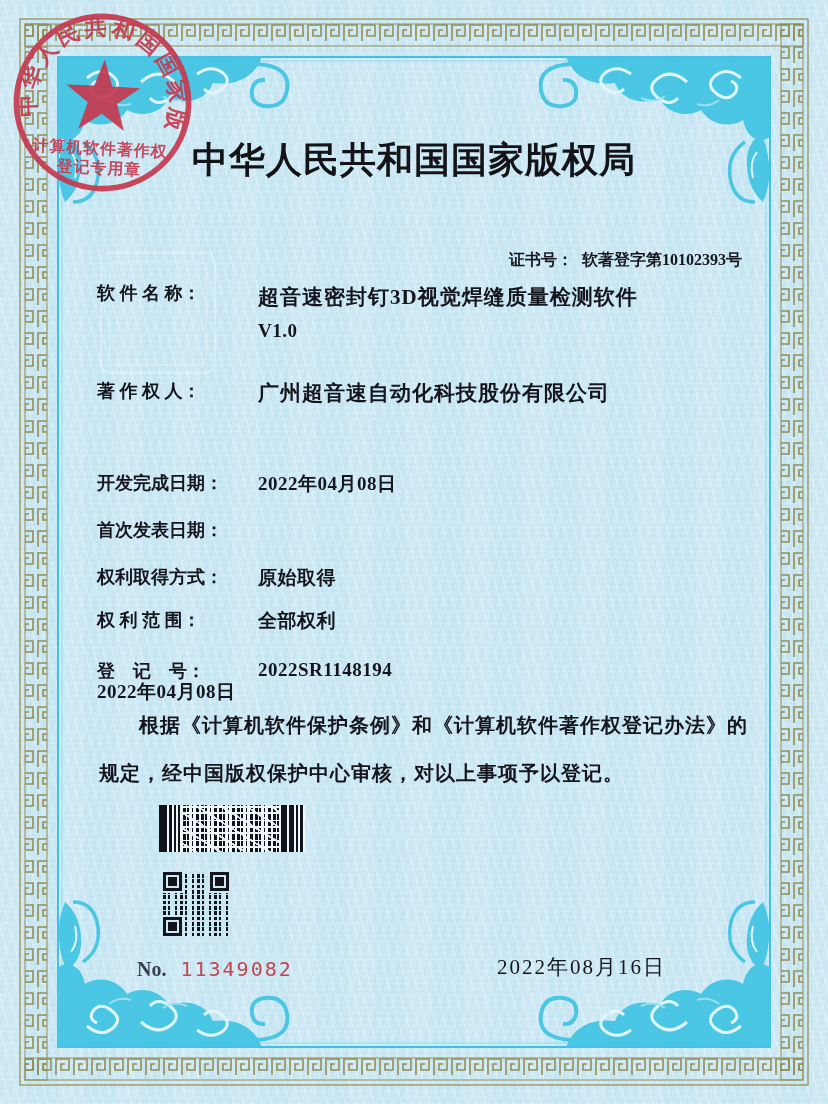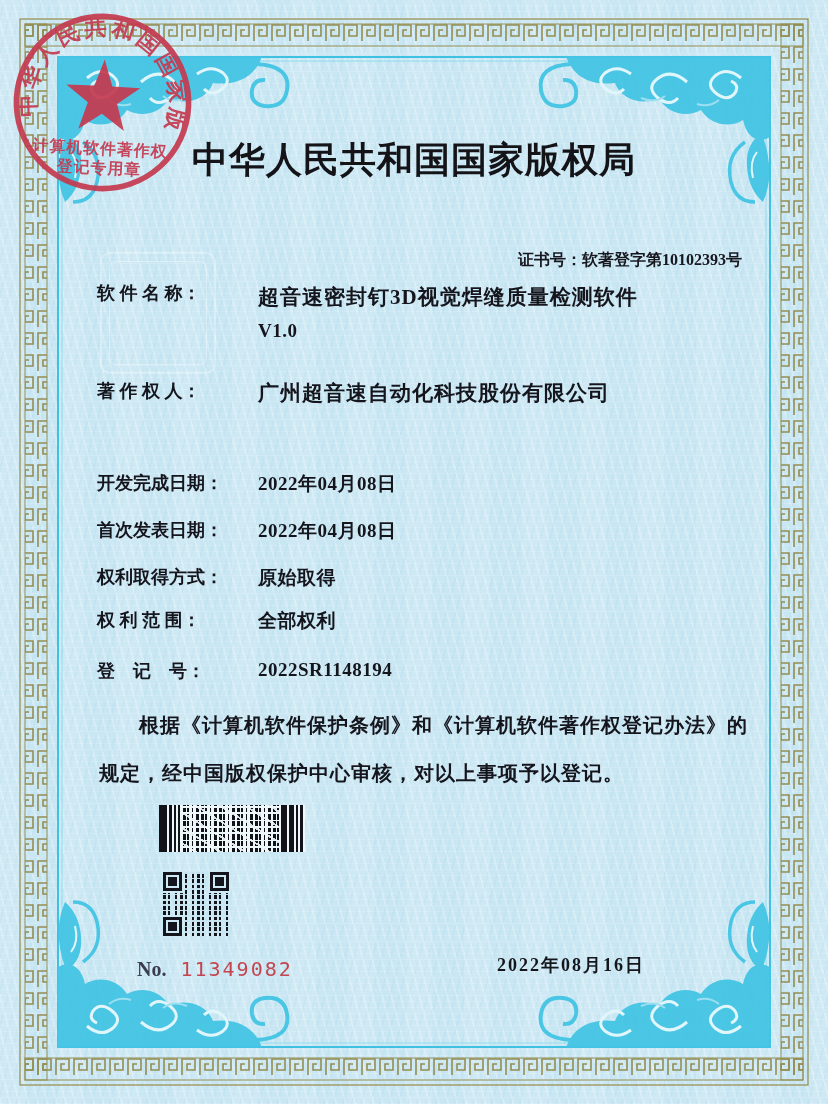--- a/index.html
+++ b/index.html
@@ -22,30 +22,30 @@
   .orn.bl{left:57px;bottom:56px;transform:scaleY(-1);}
   .orn.br{right:57px;bottom:56px;transform:scale(-1,-1);}
   .emboss{left:100px;top:252px;width:112px;height:118px;border:2px solid rgba(255,255,255,.55);
     border-radius:10px;opacity:.55;}
   .emboss .inner{position:absolute;inset:7px;border:1px solid rgba(255,255,255,.6);border-radius:7px;}
   .authority{left:0;right:0;top:136px;text-align:center;font-size:36px;font-weight:700;
     color:#141418;letter-spacing:1px;white-space:nowrap;}
   .cert-title{left:0;right:0;top:189px;text-align:center;font-size:41px;font-weight:900;
     color:#101014;letter-spacing:1px;white-space:nowrap;}
   .cert-no{top:250px;right:86px;font-size:16px;font-weight:700;color:#17171f;white-space:nowrap;}
-  .cert-no .num{}
+  .cert-no .num{margin-left:9px;}
   .row{position:absolute;left:97px;display:flex;color:#15151d;}
   .row .lbl{flex:0 0 161px;font-size:18px;font-weight:700;white-space:nowrap;}
   .row .val{font-size:19px;font-weight:700;white-space:nowrap;letter-spacing:.5px;}
   .row .val.big{font-size:21px;letter-spacing:1px;}
   .row .vcol{display:flex;flex-direction:column;line-height:33px;}
   .r-name{top:281px;justify-content:flex-end;}
   .r-owner{top:379px;}
   .r-dev{top:471px;}
-  .r-pub{top:518px;}
+  .r-pub{top:518px;flex-direction:column;}
   .r-acq{top:565px;}
   .r-scope{top:608px;}
   .r-reg{top:659px;}
   .statement{left:99px;right:76px;top:701px;font-size:20px;font-weight:600;color:#15151d;
     line-height:48px;letter-spacing:1px;}
   .statement .l1{text-indent:40px;white-space:nowrap;}
   .statement .l2{white-space:nowrap;}
   .barcode{left:159px;top:805px;width:146px;height:47px;display:flex;}
   .bc-start{width:24px;background:linear-gradient(90deg,#12121a 0 8px,#eef7fa 8px 10px,#12121a 10px 13px,#eef7fa 13px 15px,#12121a 15px 17px,#eef7fa 17px 19px,#12121a 19px 21px,#eef7fa 21px 24px);}
   .bc-mid{flex:1;background-color:#eef7fa;background-image:
@@ -59,21 +59,21 @@
       repeating-linear-gradient(90deg, #14141c 0 3px, transparent 3px 5px, #14141c 5px 7px, transparent 7px 12px, #14141c 12px 14px, transparent 14px 17px);}
   .fd{position:absolute;width:19px;height:19px;border:3px solid #14141c;background:#cde9f4;
     box-shadow:0 0 0 2px #cde9f4;box-sizing:border-box;}
   .fd::after{content:"";position:absolute;inset:2px;background:#14141c;}
   .fd.tl{left:0;top:0;} .fd.tr{right:0;top:0;} .fd.bl{left:0;bottom:0;}
   .serial{left:137px;top:957px;white-space:nowrap;}
   .serial-label{font-size:20px;color:#3a3d4e;font-weight:600;}
   .serial-num{font-size:20px;color:#c4454f;font-family:"DejaVu Sans Mono",monospace;
     letter-spacing:2px;margin-left:10px;}
   .seal{left:487px;top:776px;width:205px;height:205px;opacity:.92;transform:rotate(3deg);}
-  .issue-date{left:497px;top:953px;font-size:18px;font-weight:700;letter-spacing:2px;color:#15151c;white-space:nowrap;}
+  .issue-date{left:497px;top:953px;font-size:21px;font-weight:400;letter-spacing:2px;color:#15151c;white-space:nowrap;}
 </style>
 </head>
 <body>
 
 <div class="cert">
 
   <svg class="frame" width="828" height="1104" viewBox="0 0 828 1104">
     <defs>
       <pattern id="gk" width="18" height="22" patternUnits="userSpaceOnUse">
         <path d="M2 19 V3 H15 V14 H7 V8 H11" fill="none" stroke="#958d52" stroke-width="1.6"></path>

